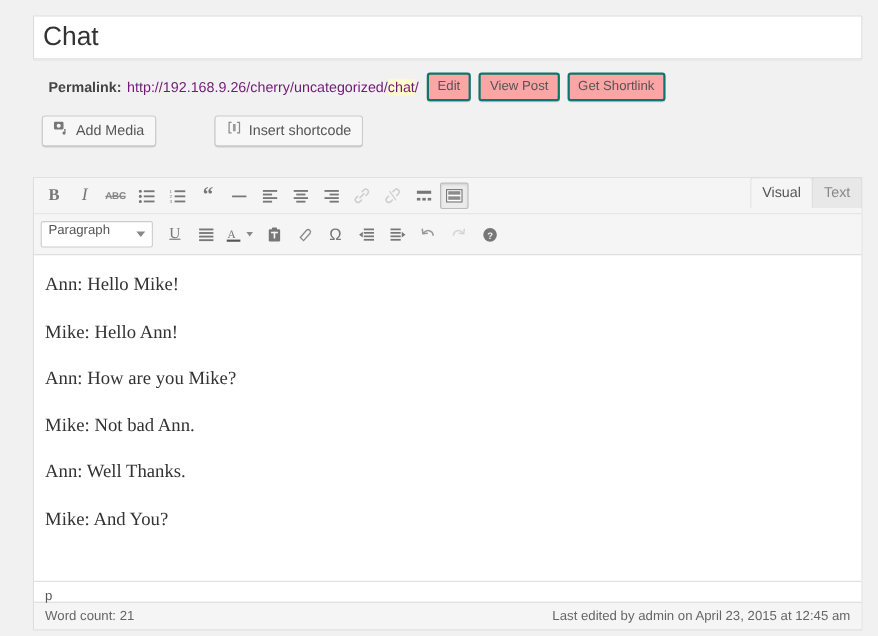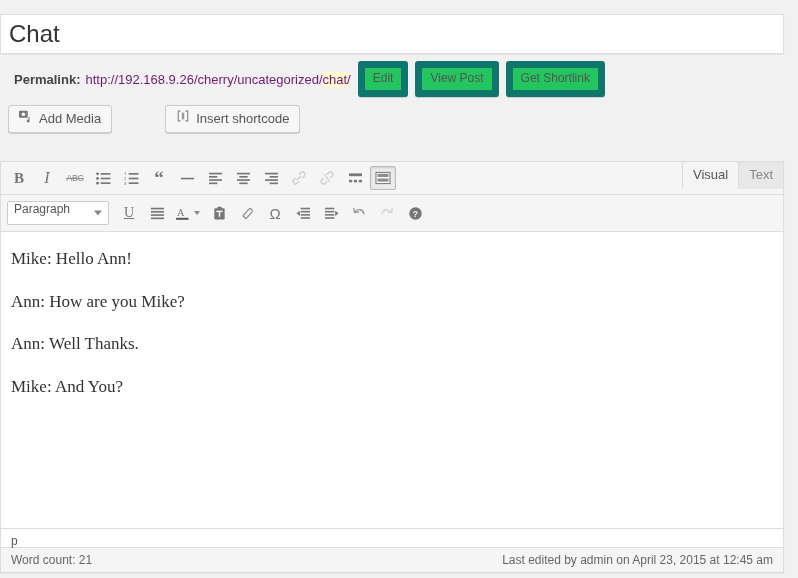--- a/index.html
+++ b/index.html
@@ -10,21 +10,21 @@
     width: 798px;
     height: 578px;
     background: #f1f1f1;
     font-family: "Liberation Sans", sans-serif;
     font-size: 13px;
     color: #444;
     overflow: hidden;
   }
 
   .wrap {
-    padding: 14px 14px 0 0;
+    padding: 14px 14px 0 30px;
     box-sizing: border-box;
     width: 798px;
   }
 
   
   .title-box {
     background: #fff;
     border: 1px solid #ddd;
     box-shadow: 0 1px 1px rgba(0,0,0,.04);
     padding: 3px 8px;
@@ -68,22 +68,22 @@
   .permalink-slug {
     background: #fffbcc;
   }
   .btn-small {
     display: inline-block;
     font-size: 12px;
     line-height: 20px;
     height: 22px;
     padding: 0 8px;
     margin-left: 7px;
-    background: #22c55e;
-    border: 7px solid #0f766e;
+    background: #fca5a5;
+    border: 2px solid #0f766e;
     border-radius: 3px;
     color: #555;
     box-shadow: 0 1px 0 #ccc;
     cursor: pointer;
     white-space: nowrap;
     font-family: "Liberation Sans", sans-serif;
   }
 
   
   .media-row {
@@ -189,21 +189,21 @@
     font-size: 15px;
     line-height: 1;
     color: #777;
   }
   .tbtn .glyph.bold { font-weight: bold; font-size: 15px; font-family: "Liberation Serif", serif;}
   .tbtn .glyph.italic { font-style: italic; font-size: 16px; font-family: "Liberation Serif", serif;}
   .tbtn .glyph.quote { font-size: 19px; font-weight: bold; font-family: "Liberation Serif", serif; line-height: .7; }
   .tbtn .glyph.omega { font-size: 15px; }
   .strike-glyph {
     font-size: 9px;
-    font-weight: normal;
+    font-weight: bold;
     letter-spacing: -.3px;
     text-decoration: line-through;
     color: #888;
   }
   .spacer { flex: 1 1 auto; }
 
   .select-para {
     height: 24px;
     min-width: 102px;
     font-size: 12px;
@@ -508,22 +508,24 @@
         </span>
         <span class="tbtn">
           <svg width="15" height="15" viewBox="0 0 16 16">
             <circle cx="8" cy="8" r="6.6" fill="#777"></circle>
             <text x="8" y="11.6" font-size="9.2" font-weight="bold" fill="#f5f5f5" text-anchor="middle" font-family="Liberation Sans">?</text>
           </svg>
         </span>
       </div>
 
       <div class="content">
+        <p>Ann: Hello Mike!</p>
         <p>Mike: Hello Ann!</p>
         <p>Ann: How are you Mike?</p>
+        <p>Mike: Not bad Ann.</p>
         <p>Ann: Well Thanks.</p>
         <p>Mike: And You?</p>
       </div>
 
       <div class="pathbar">p</div>
 
       <div class="statusbar">
         <span>Word count: 21</span>
         <span>Last edited by admin on April 23, 2015 at 12:45 am</span>
       </div>

